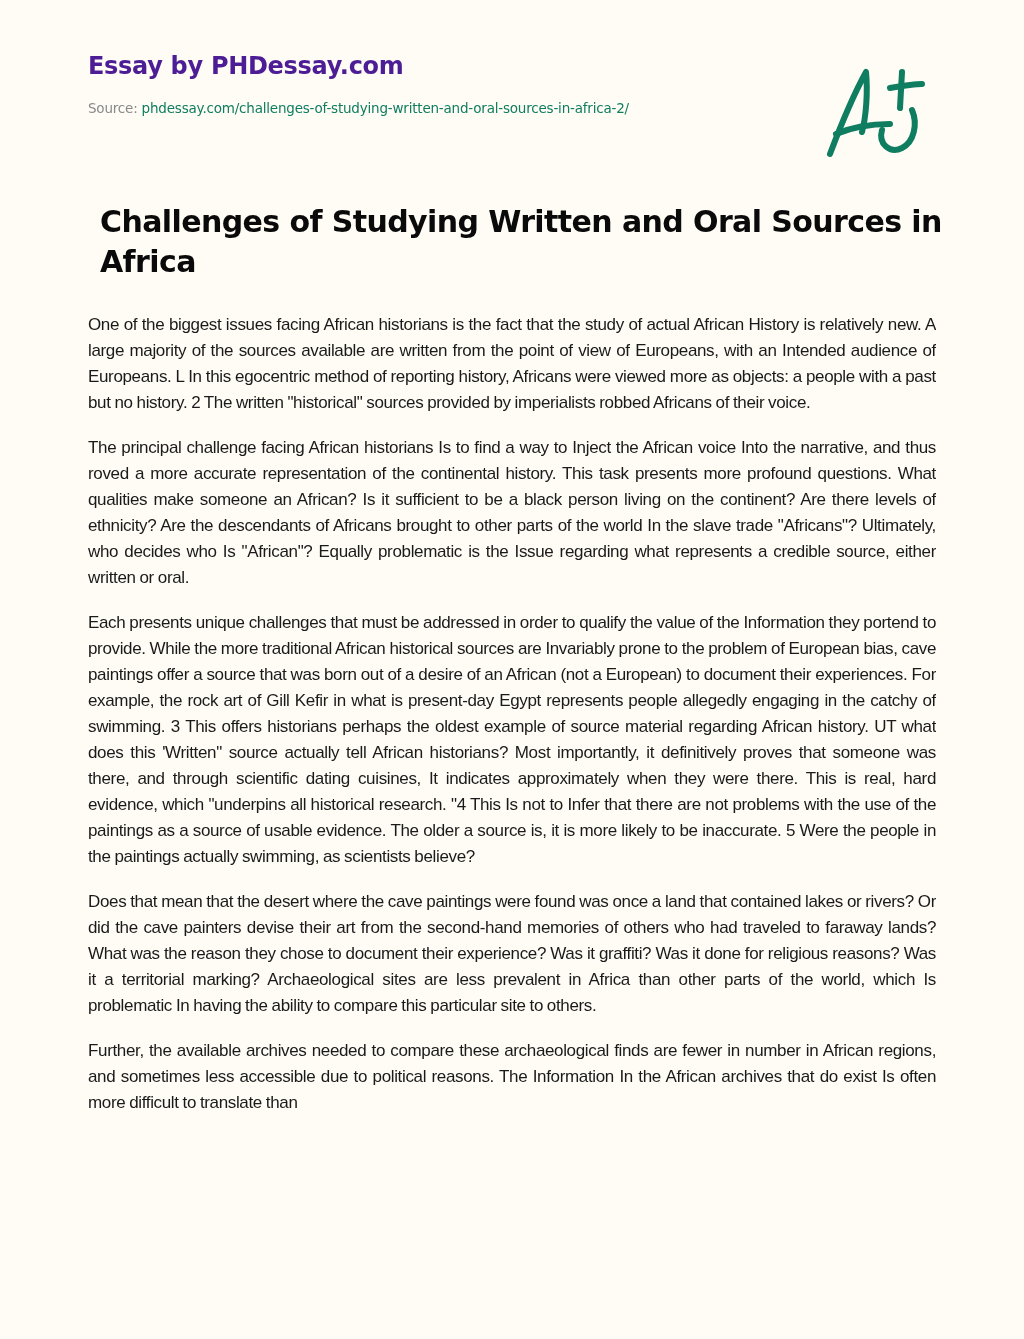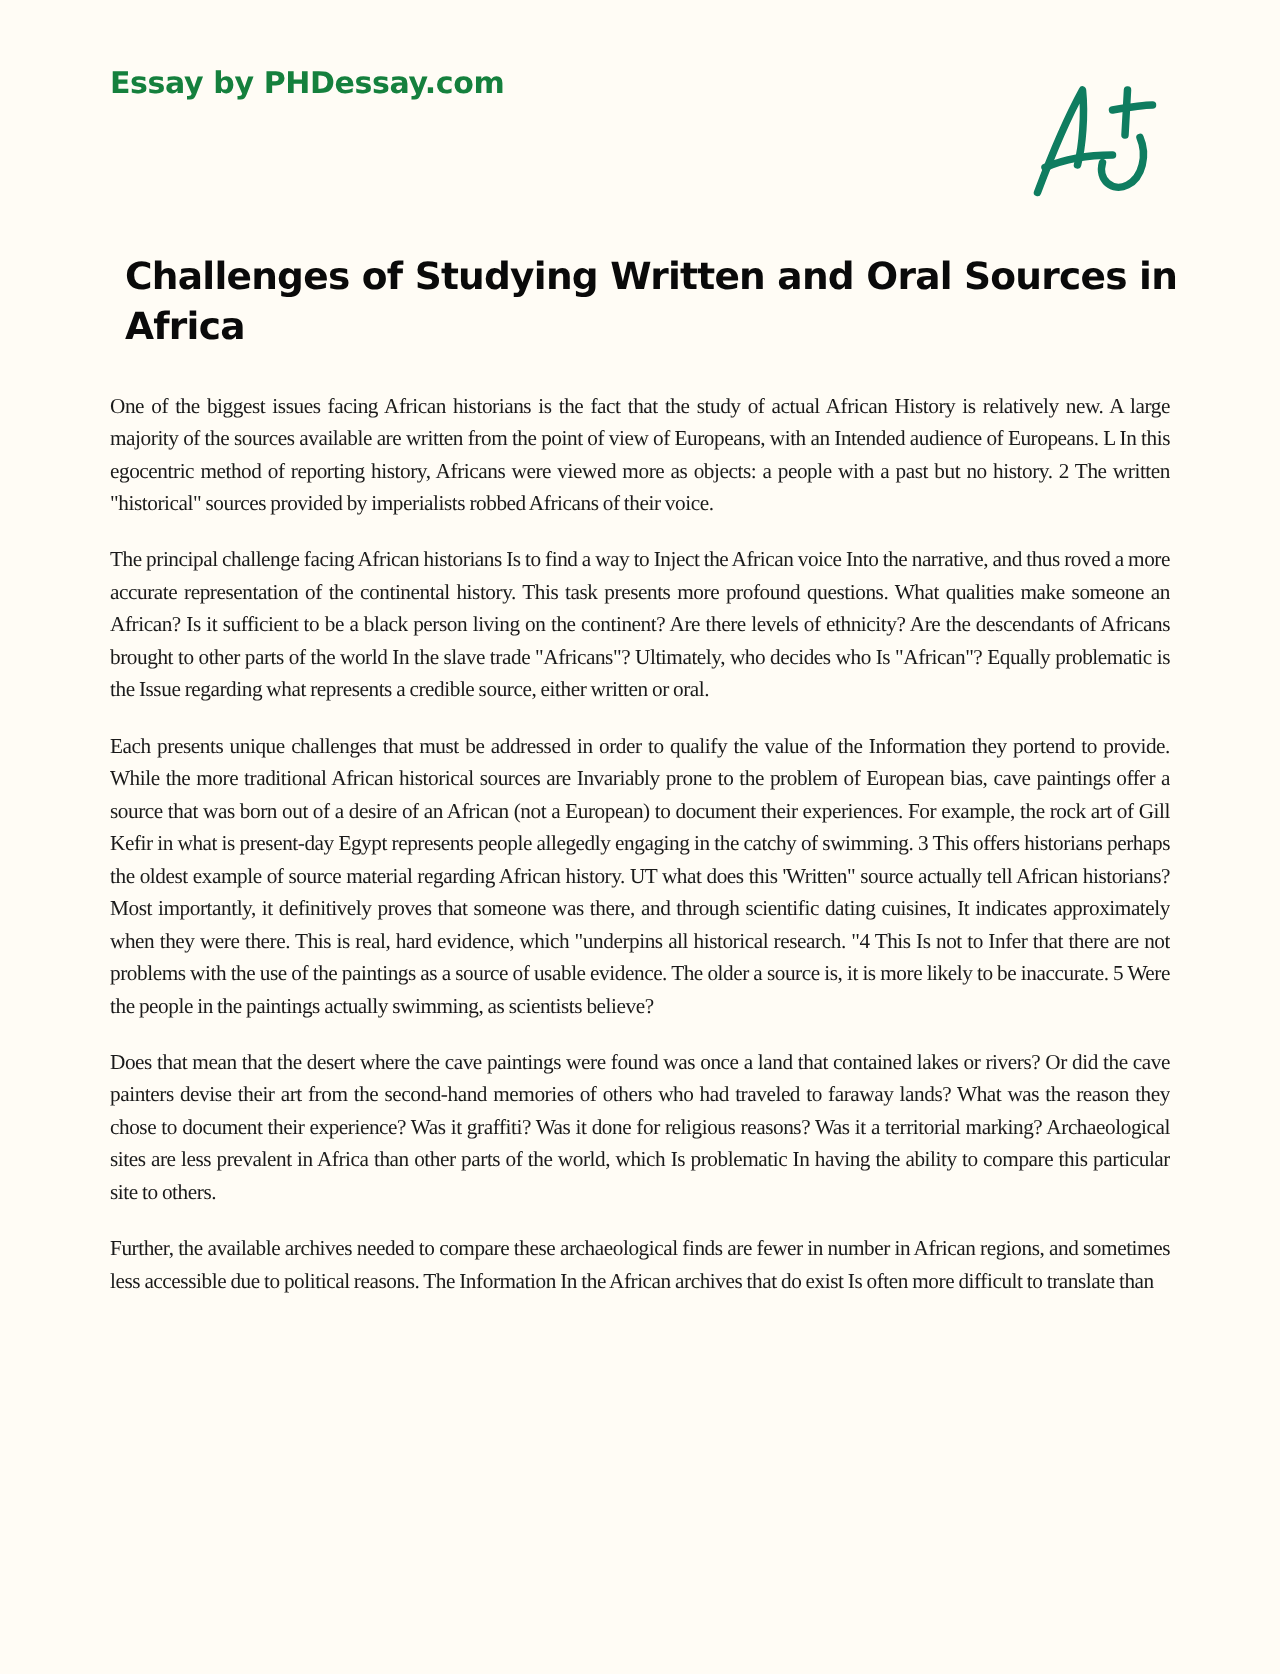--- a/index.html
+++ b/index.html
@@ -18,21 +18,21 @@
     .header {
       position: absolute;
       left: 88px;
       top: 50px;
       width: 700px;
     }
     .site-title {
       font-family: "DejaVu Sans", sans-serif;
       font-size: 24px;
       font-weight: bold;
-      color: #15803d;
+      color: #4c1d95;
       letter-spacing: -0.3px;
       margin: 0;
       line-height: 32px;
     }
     .source-line {
       margin-top: 16px;
       font-family: "DejaVu Sans", sans-serif;
       font-size: 13.5px;
       line-height: 20px;
       color: #8a8a8a;
@@ -65,34 +65,37 @@
     .content {
       position: absolute;
       left: 88px;
       top: 312px;
       width: 848px;
       height: 1027px;
       overflow: hidden;
     }
     .content p {
       margin: 0 0 19px 0;
-      font-family: Liberation Serif, serif;
+      font-family: Liberation Sans, sans-serif;
       font-size: 17px;
       line-height: 26px;
       color: #1a1a1a;
       text-align: justify;
       letter-spacing: -0.35px;
       word-spacing: -0.5px;
     }
   </style>
 </head>
 <body>
 
 <div class="header">
   <h2 class="site-title">Essay by PHDessay.com</h2>
+  <div class="source-line">
+    <span>Source: </span><a class="source-link">phdessay.com/challenges-of-studying-written-and-oral-sources-in-africa-2/</a>
+  </div>
 </div>
 
 <div class="logo">
   <svg width="110" height="100" viewBox="0 0 110 100" fill="none" stroke="#0f7d60" stroke-width="6" stroke-linecap="round" stroke-linejoin="round">
     <path d="M10 92 C 22 60, 35 30, 46 10 C 48 30, 46 55, 42 70"></path>
     <path d="M16 72 C 30 66, 50 62, 70 62"></path>
     <path d="M62 68 C 58 82, 70 92, 82 86 C 94 80, 98 62, 92 48"></path>
     <path d="M82 10 L 80 46"></path>
     <path d="M70 26 C 82 24, 94 22, 102 22"></path>
   </svg>

